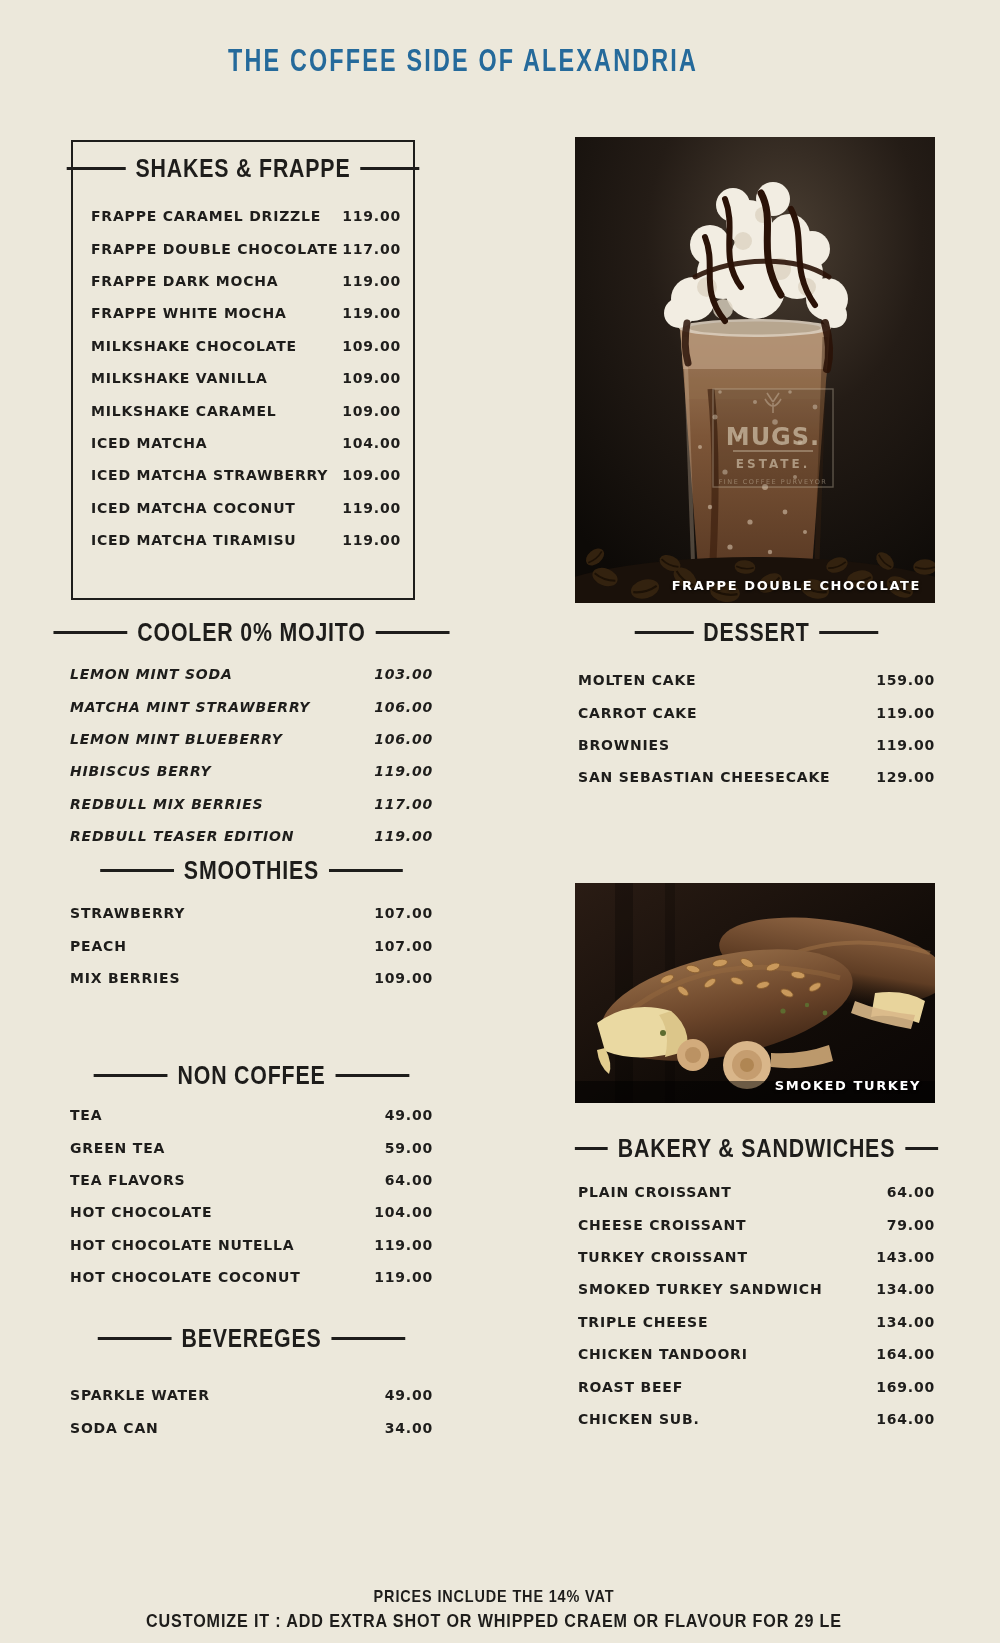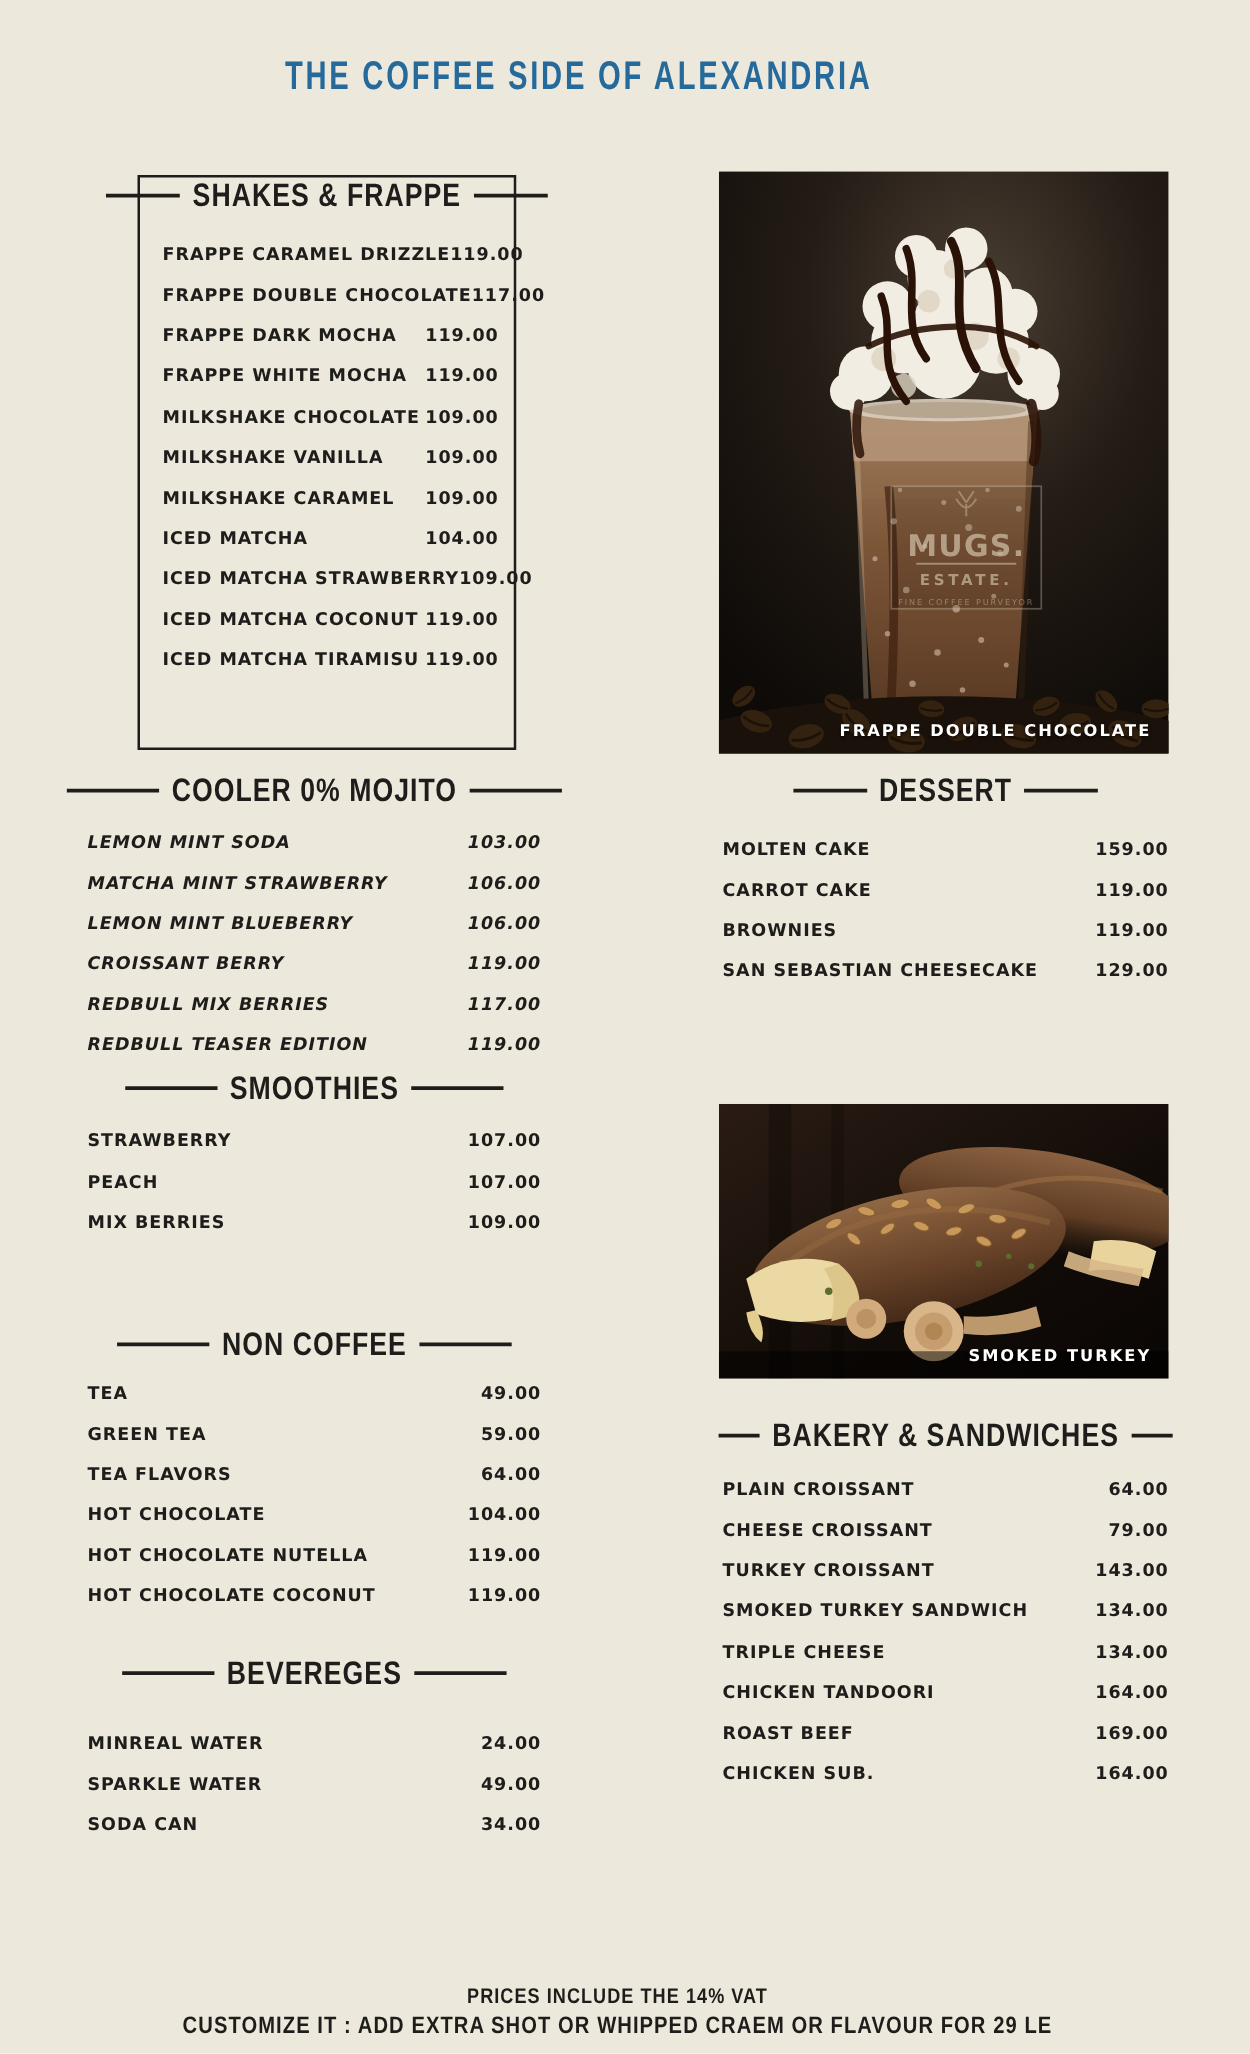--- a/index.html
+++ b/index.html
@@ -16,22 +16,22 @@
          letter-spacing:1px;color:#1E1D1B;white-space:nowrap;line-height:28px;}
   .dash{height:3px;background:#1E1D1B;flex:0 0 auto;}
   .dash-lg{width:90px;}
   .dash-md{width:72px;}
   .dash-sm{width:40px;}
   
   .items .row{display:flex;justify-content:space-between;align-items:center;height:32.4px;}
   .iname,.iprice{font-family:"DejaVu Sans",sans-serif;font-weight:700;font-size:14px;
                  letter-spacing:.8px;color:#1E1D1B;white-space:nowrap;}
   
-  .box{position:absolute;left:71px;top:140px;width:303px;height:460px;box-sizing:border-box;
-       border:2px solid #1E1D1B;margin-left:39px;}
+  .box{position:absolute;left:71px;top:140px;width:344px;height:460px;box-sizing:border-box;
+       border:2px solid #1E1D1B;padding-top:12px;}
   .box .items{margin:18px 12px 0 18px;}
   
   .sec{position:absolute;}
   .sec-cooler   {left:70px;top:618px;width:363px;}
   .sec-cooler .items{margin-top:12px;font-style:italic;}
   .sec-smoothies{left:70px;top:856px;width:363px;}
   .sec-smoothies .items{margin-top:13px;}
   .sec-noncoffee{left:70px;top:1061px;width:363px;}
   .sec-noncoffee .items{margin-top:10px;}
   .sec-bevereges{left:70px;top:1324px;width:363px;}
@@ -129,21 +129,21 @@
         </div>
         <div class="row">
           <span class="iname">MATCHA MINT STRAWBERRY</span>
           <span class="iprice">106.00</span>
         </div>
         <div class="row">
           <span class="iname">LEMON MINT BLUEBERRY</span>
           <span class="iprice">106.00</span>
         </div>
         <div class="row">
-          <span class="iname">CROISSANT BERRY</span>
+          <span class="iname">HIBISCUS BERRY</span>
           <span class="iprice">119.00</span>
         </div>
         <div class="row">
           <span class="iname">REDBULL MIX BERRIES</span>
           <span class="iprice">117.00</span>
         </div>
         <div class="row">
           <span class="iname">REDBULL TEASER EDITION</span>
           <span class="iprice">119.00</span>
         </div>
@@ -206,24 +206,20 @@
       </div>
   </section>
 
   <section class="sec sec-bevereges">
     <div class="heading">
       <span class="dash dash-lg"></span>
       <span class="htext">BEVEREGES</span>
       <span class="dash dash-lg"></span>
     </div>
     <div class="items">
-        <div class="row">
-          <span class="iname">MINREAL WATER</span>
-          <span class="iprice">24.00</span>
-        </div>
         <div class="row">
           <span class="iname">SPARKLE WATER</span>
           <span class="iprice">49.00</span>
         </div>
         <div class="row">
           <span class="iname">SODA CAN</span>
           <span class="iprice">34.00</span>
         </div>
       </div>
   </section>

